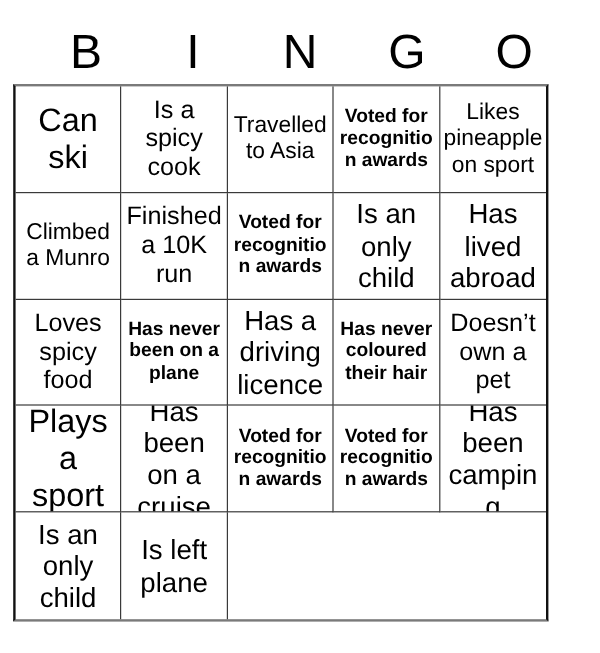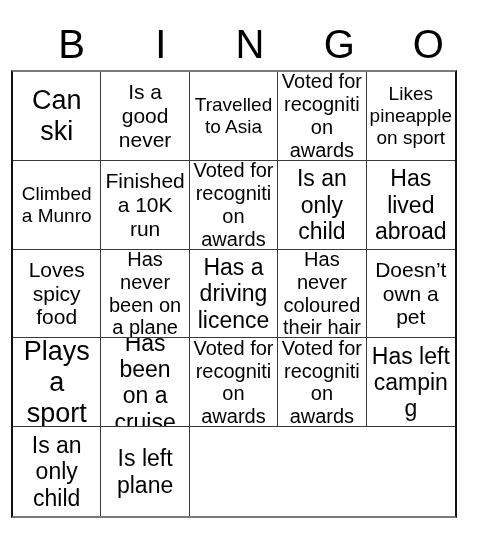--- a/index.html
+++ b/index.html
@@ -77,42 +77,42 @@
     width: 100%;
     line-height: 1.14;
     font-weight: 400;
     word-wrap: break-word;
   }
   
   .s-xxl .cell-text { font-size: 27px; }
   .s-xl  .cell-text { font-size: 23px; }
   .s-lg  .cell-text { font-size: 21px; }
   .s-md  .cell-text { font-size: 19px; }
-  .s-sm  .cell-text { font-size: 20px; }
+  .s-sm  .cell-text { font-size: 16px; font-weight: bold; }
   .s-xs  .cell-text { font-size: 13.5px; }
 </style>
 </head>
 <body>
 
 <div class="card">
 
   <div class="header-row">
     <div class="header-cell">B</div>
     <div class="header-cell">I</div>
     <div class="header-cell">N</div>
     <div class="header-cell">G</div>
     <div class="header-cell">O</div>
   </div>
 
   <div class="grid" id="bingo-grid">
       <div class="cell s-xxl">
         <span class="cell-text">Can ski</span>
       </div>
       <div class="cell s-lg">
-        <span class="cell-text">Is a good never</span>
+        <span class="cell-text">Is a spicy cook</span>
       </div>
       <div class="cell s-md">
         <span class="cell-text">Travelled to Asia</span>
       </div>
       <div class="cell s-sm">
         <span class="cell-text">Voted for recognition awards</span>
       </div>
       <div class="cell s-md">
         <span class="cell-text">Likes pineapple on sport</span>
       </div>
@@ -152,21 +152,21 @@
       <div class="cell s-xl">
         <span class="cell-text">Has been on a cruise</span>
       </div>
       <div class="cell s-sm">
         <span class="cell-text">Voted for recognition awards</span>
       </div>
       <div class="cell s-sm">
         <span class="cell-text">Voted for recognition awards</span>
       </div>
       <div class="cell s-xl">
-        <span class="cell-text">Has left camping</span>
+        <span class="cell-text">Has been camping</span>
       </div>
       <div class="cell s-xl">
         <span class="cell-text">Is an only child</span>
       </div>
       <div class="cell s-xl">
         <span class="cell-text">Is left plane</span>
       </div>
     </div>
 
 </div>

